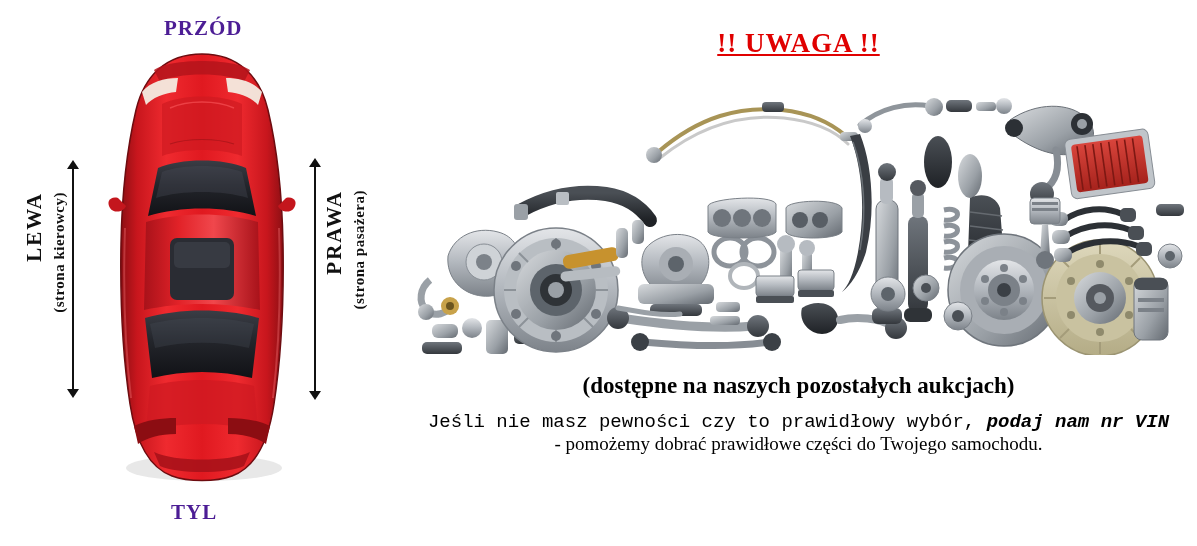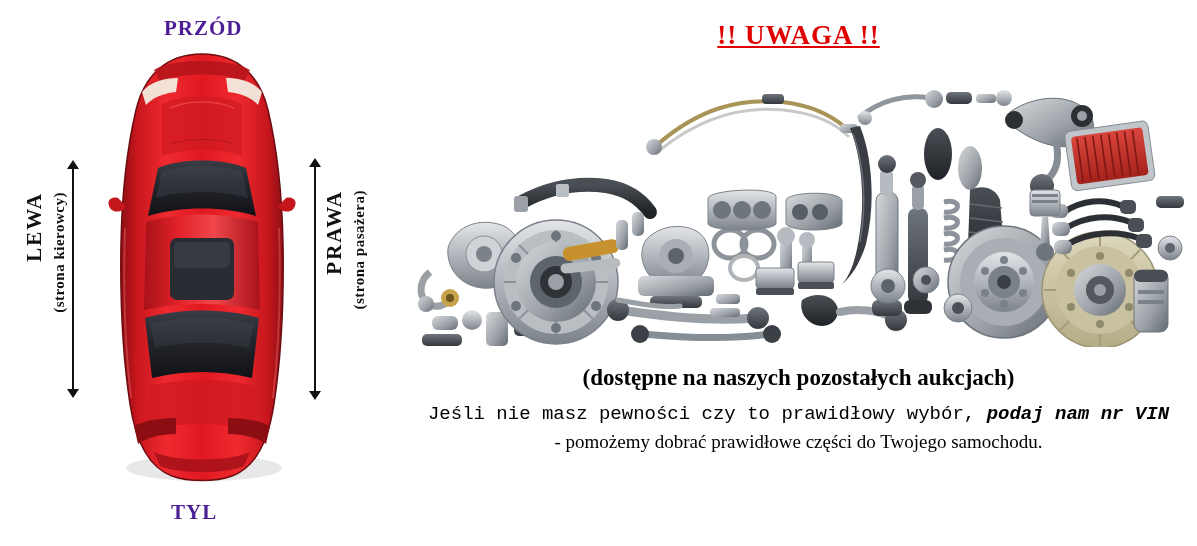--- a/index.html
+++ b/index.html
@@ -105,21 +105,21 @@
   #car-svg {
     position: absolute;
     left: 92px;
     top: 48px;
   }
 
   
   #right-panel {
     position: absolute;
     left: 400px;
-    top: 0;
+    top: 8px;
     width: 797px;
     height: 424px;
   }
   #uwaga {
     position: absolute;
     left: 0;
     top: 20px;
     width: 797px;
     text-align: center;
     font-family: "Liberation Serif", serif;
@@ -164,21 +164,21 @@
     margin-top: 12px;
   }
   #line3 .emph {
     font-weight: bold;
     font-style: italic;
   }
   #line4 {
     font-family: "Liberation Serif", serif;
     font-size: 19px;
     color: #000000;
-    margin-top: 6px;
+    margin-top: 0;
   }
 </style>
 </head>
 <body>
 
 <div id="page">
 
   <div id="car-panel">
 
     <div class="dir-label" id="label-front">PRZÓD</div>

